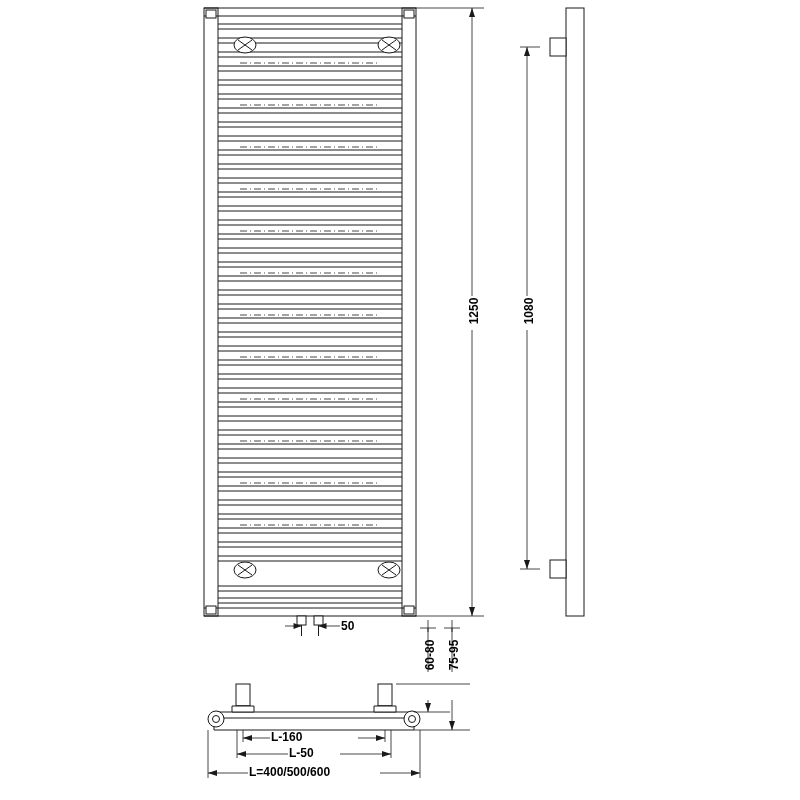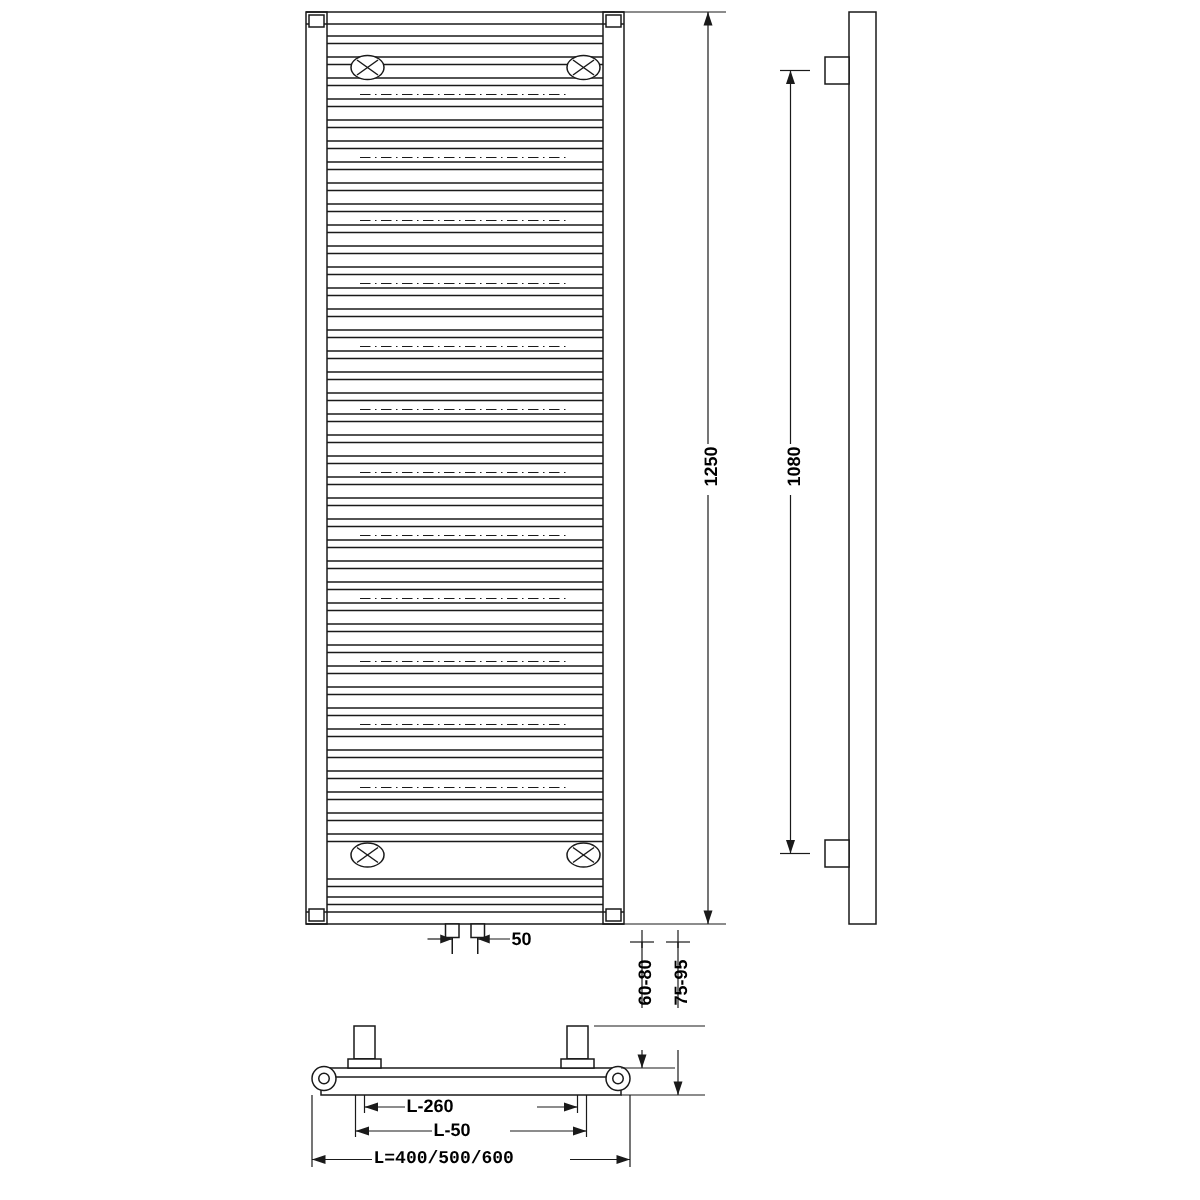--- a/index.html
+++ b/index.html
@@ -292,19 +292,19 @@
   <div class="dim-label rot90" style="left:454px; top:305px; width:40px; text-align:center;">1250</div>
 
   <div class="dim-label rot90" style="left:509px; top:305px; width:40px; text-align:center;">1080</div>
 
   <div class="dim-label" style="left:341px; top:620px;">50</div>
 
   <div class="dim-label rot90" style="left:408px; top:649px; width:44px; text-align:center;">60-80</div>
 
   <div class="dim-label rot90" style="left:432px; top:649px; width:44px; text-align:center;">75-95</div>
 
-  <div class="dim-label" style="left:271px; top:731px;">L-260</div>
+  <div class="dim-label" style="left:271px; top:731px;">L-160</div>
 
   <div class="dim-label" style="left:289px; top:747px;text-align:right;">L-50</div>
 
-  <div class="dim-label" style="left:249px; top:766px;font-family:Liberation Mono, monospace;">L=400/500/600</div>
+  <div class="dim-label" style="left:249px; top:766px;">L=400/500/600</div>
 
 </div>
 
 </body></html>

